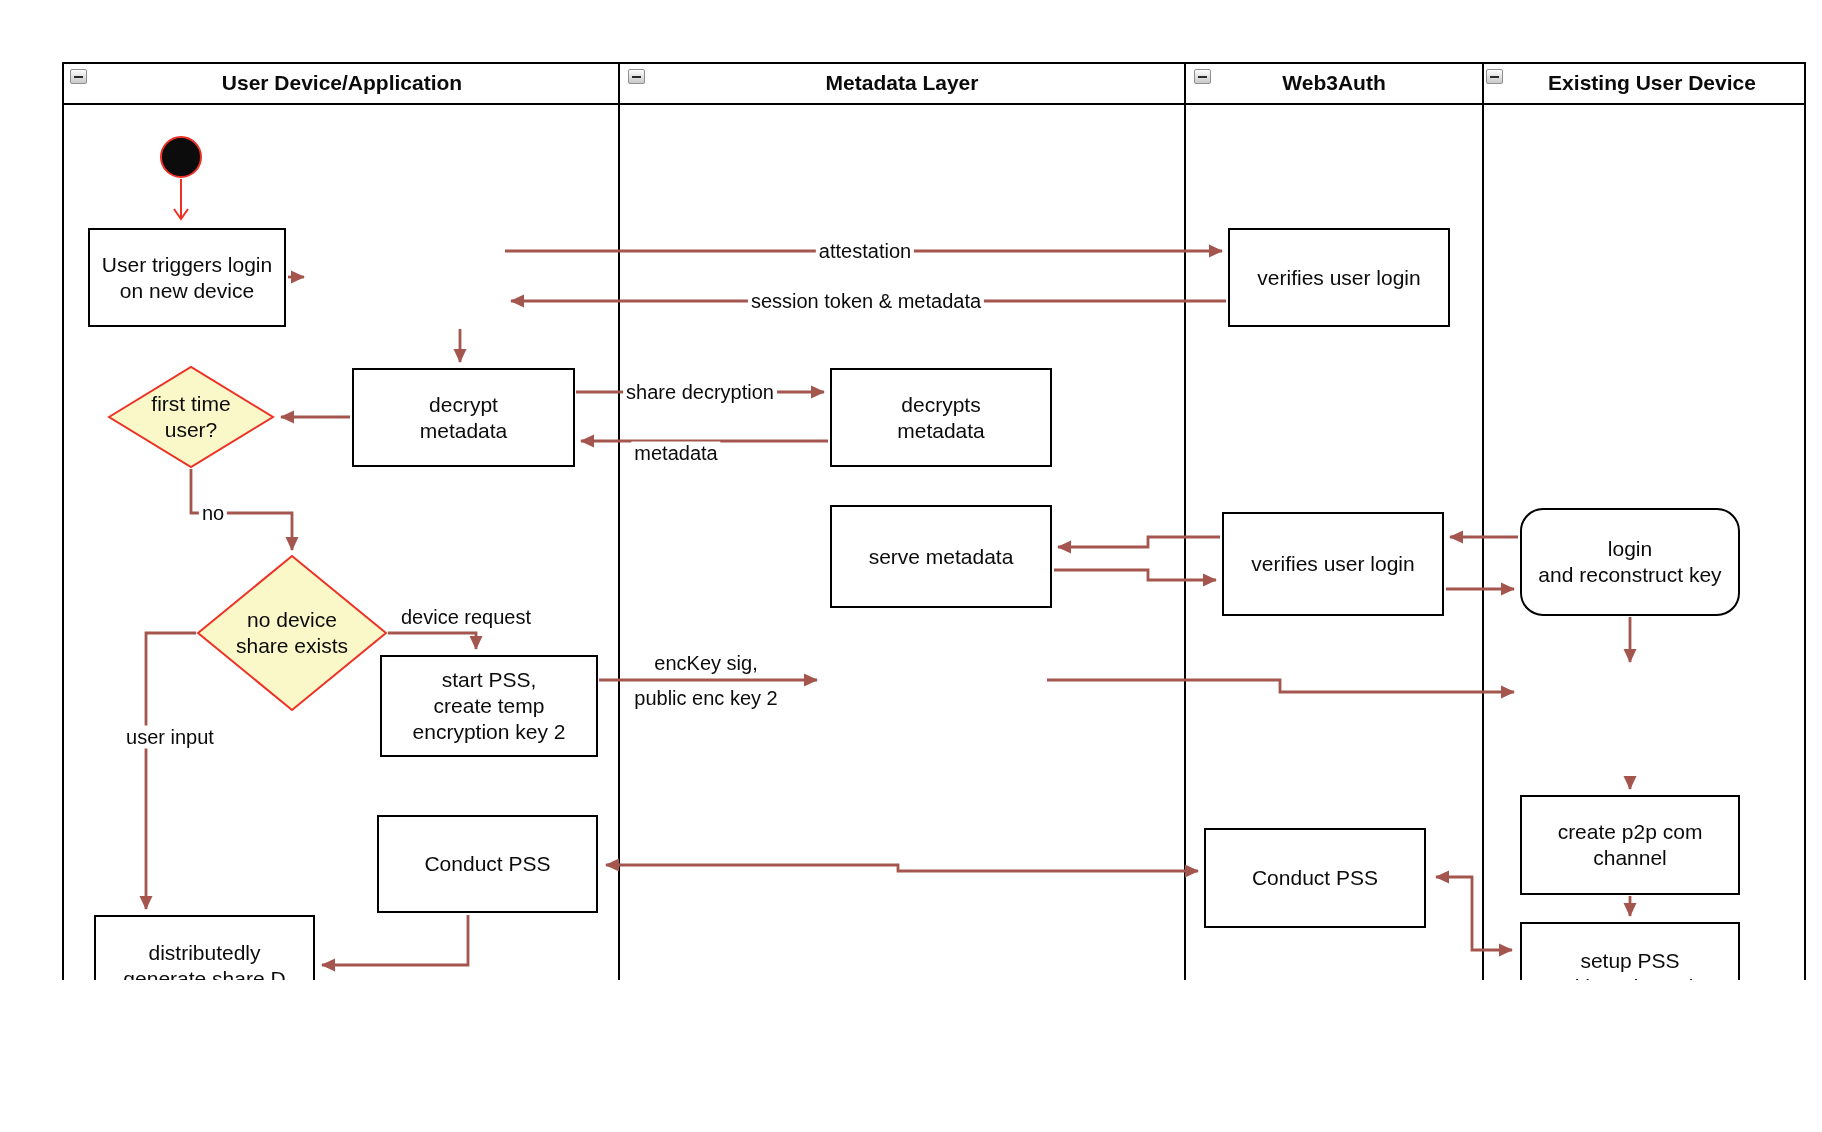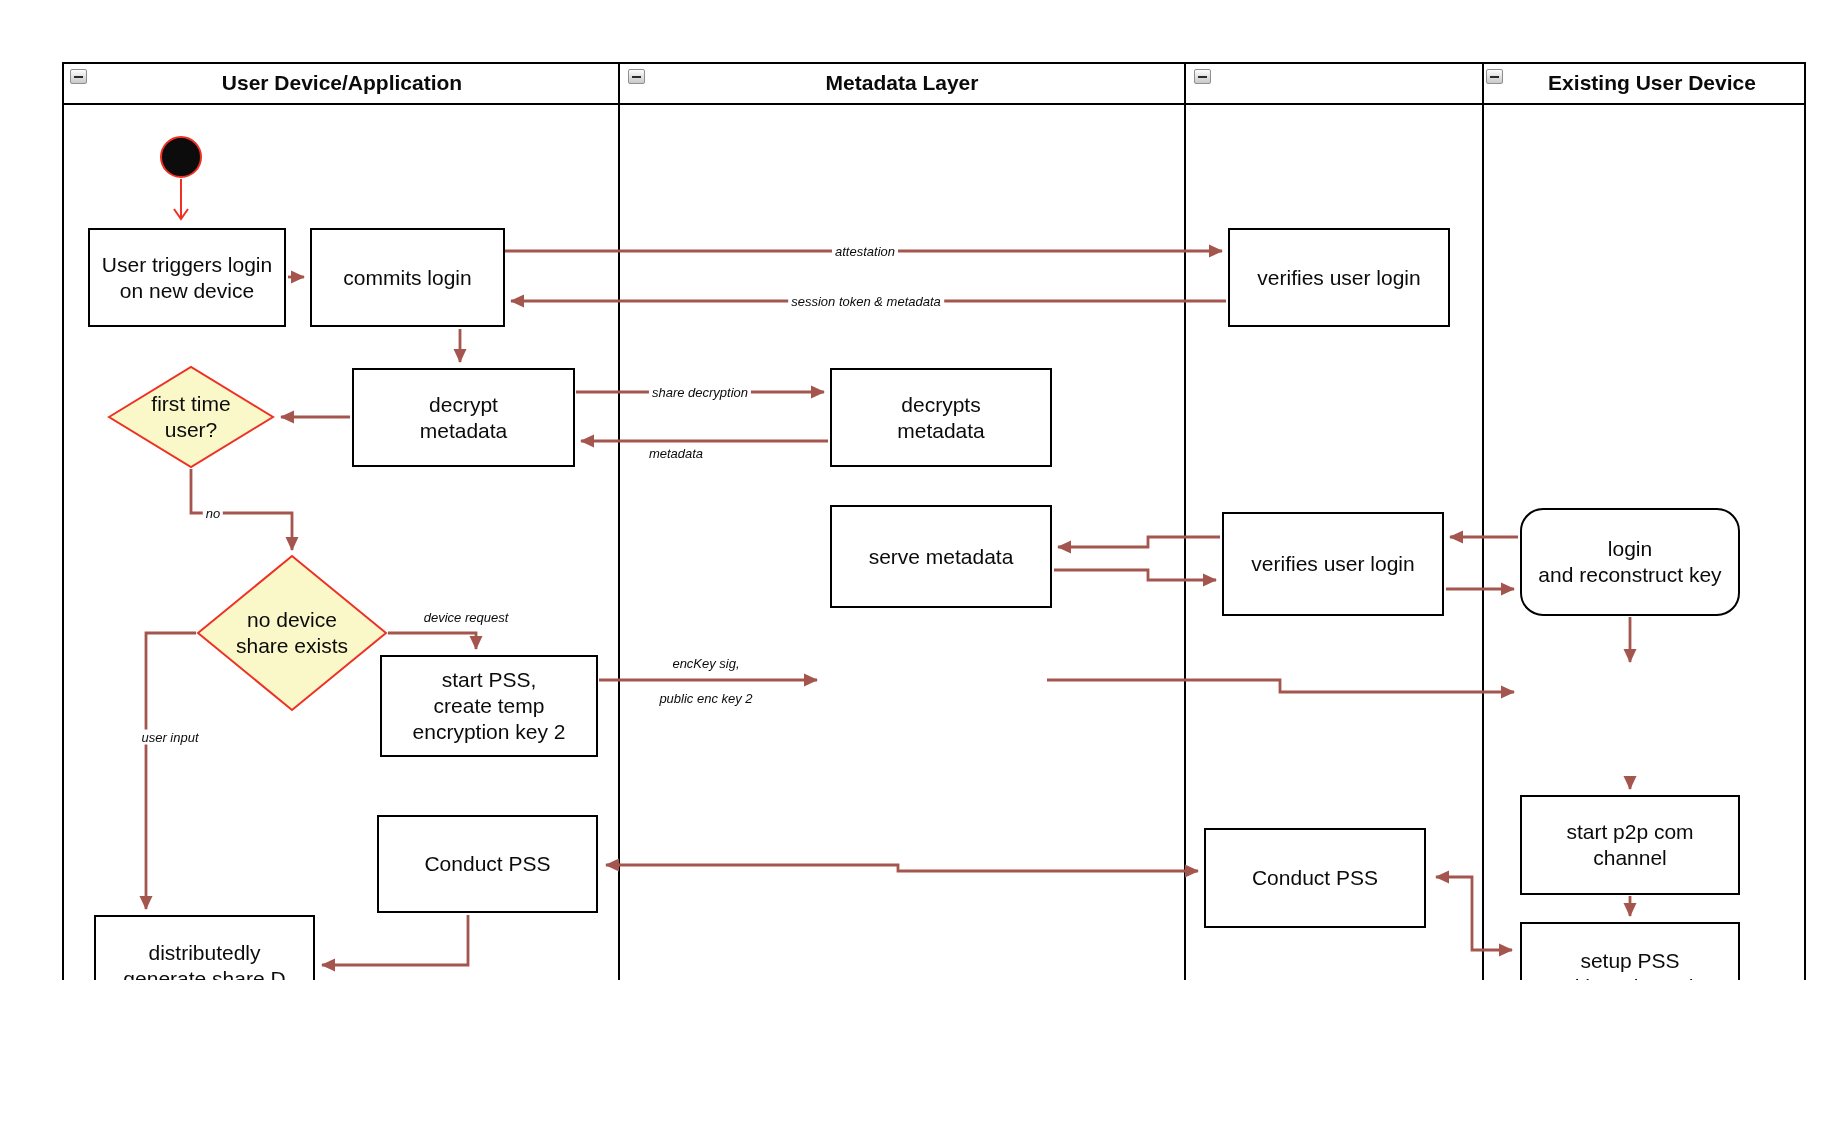--- a/index.html
+++ b/index.html
@@ -16,37 +16,38 @@
                 box-sizing:border-box;cursor:pointer;}
   .collapse-btn .minus{width:9px;height:2px;background:#2b2b2b;}
   svg.edges{position:absolute;left:0;top:0;width:1822px;height:1132px;}
   svg.edges .edge{stroke:var(--arrow,#a4564e);stroke-width:2.8;fill:none;}
   svg.edges .accent-edge{stroke:var(--flow-accent,#ee3124);stroke-width:2;fill:none;}
   .node{position:absolute;border:2px solid var(--node-border,#000);background:#fff;box-sizing:border-box;
         display:flex;align-items:center;justify-content:center;text-align:center;
         font-size:21px;line-height:26px;white-space:pre-line;}
   .dlabel{position:absolute;transform:translate(-50%,-50%);font-size:21px;line-height:26px;
           text-align:center;white-space:pre-line;}
-  .elabel{position:absolute;transform:translate(-50%,-50%);font-size:13px;white-space:pre;
-          background:#fff;padding:0 3px;font-style:italic;}
+  .elabel{position:absolute;transform:translate(-50%,-50%);font-size:20px;white-space:pre;
+          background:#fff;padding:0 3px;}
   .elabel.nobg{background:transparent;padding:0;}
 </style>
 </head>
 <body>
 
 <div class="canvas">
 
   <div class="frame"></div>
   <div class="vline" style="left:618px;"></div>
   <div class="vline" style="left:1184px;"></div>
   <div class="vline" style="left:1482px;"></div>
   <div class="hsep"></div>
 
   <div class="lane-title" style="left:66px;width:552px;">User Device/Application</div>
   <div class="lane-title" style="left:620px;width:564px;border-radius:16px;">Metadata Layer</div>
+  <div class="lane-title" style="left:1186px;width:296px;">Web3Auth</div>
   <div class="lane-title" style="left:1500px;width:304px;">Existing User Device</div>
 
   <div class="collapse-btn" style="left:70px;top:69px;">
       <div class="minus"></div>
     </div>
   <div class="collapse-btn" style="left:628px;top:69px;">
       <div class="minus"></div>
     </div>
   <div class="collapse-btn" style="left:1194px;top:69px;">
       <div class="minus"></div>
@@ -90,41 +91,40 @@
     <path class="edge" d="M1630,777 L1630,789" marker-end="url(#mA)"></path>
     <path class="edge" d="M1630,896 L1630,916" marker-end="url(#mA)"></path>
     <path class="edge" d="M1436,877 L1472,877 L1472,950 L1512,950" marker-start="url(#mA)" marker-end="url(#mA)"></path>
     <path class="edge" d="M606,865 L898,865 L898,871 L1198,871" marker-start="url(#mA)" marker-end="url(#mA)"></path>
     <path class="edge" d="M196,633 L146,633 L146,909" marker-end="url(#mA)"></path>
     <path class="edge" d="M468,915 L468,965 L322,965" marker-end="url(#mA)"></path>
   </svg>
 
   <div class="node" style="left:88px;top:228px;width:198px;height:99px;">User triggers login
 on new device</div>
-  <div class="node" style="left:310px;top:228px;width:195px;height:99px;">commits login</div>
   <div class="node" style="left:352px;top:368px;width:223px;height:99px;">decrypt
 metadata</div>
   <div class="node" style="left:380px;top:655px;width:218px;height:102px;">start PSS,
 create temp
 encryption key 2</div>
   <div class="node" style="left:377px;top:815px;width:221px;height:98px;">Conduct PSS</div>
   <div class="node" style="left:94px;top:915px;width:221px;height:102px;">distributedly
 generate share D</div>
 
   <div class="node" style="left:830px;top:368px;width:222px;height:99px;">decrypts
 metadata</div>
   <div class="node" style="left:830px;top:505px;width:222px;height:103px;">serve metadata</div>
 
   <div class="node" style="left:1228px;top:228px;width:222px;height:99px;">verifies user login</div>
   <div class="node" style="left:1222px;top:512px;width:222px;height:104px;">verifies user login</div>
   <div class="node" style="left:1204px;top:828px;width:222px;height:100px;">Conduct PSS</div>
 
   <div class="node" style="left:1520px;top:508px;width:220px;height:108px;border-radius:23px;">login
 and reconstruct key</div>
-  <div class="node" style="left:1520px;top:795px;width:220px;height:100px;">start p2p com
+  <div class="node" style="left:1520px;top:795px;width:220px;height:100px;">create p2p com
 channel</div>
   <div class="node" style="left:1520px;top:922px;width:220px;height:104px;">setup PSS
 with Web3Auth</div>
 
   <div class="dlabel" style="left:191px;top:417px;width:150px;">first time
 user?</div>
   <div class="dlabel" style="left:292px;top:633px;width:190px;">no device
 share exists</div>
 
   <div class="elabel" style="left:865px;top:251px;">attestation</div>

